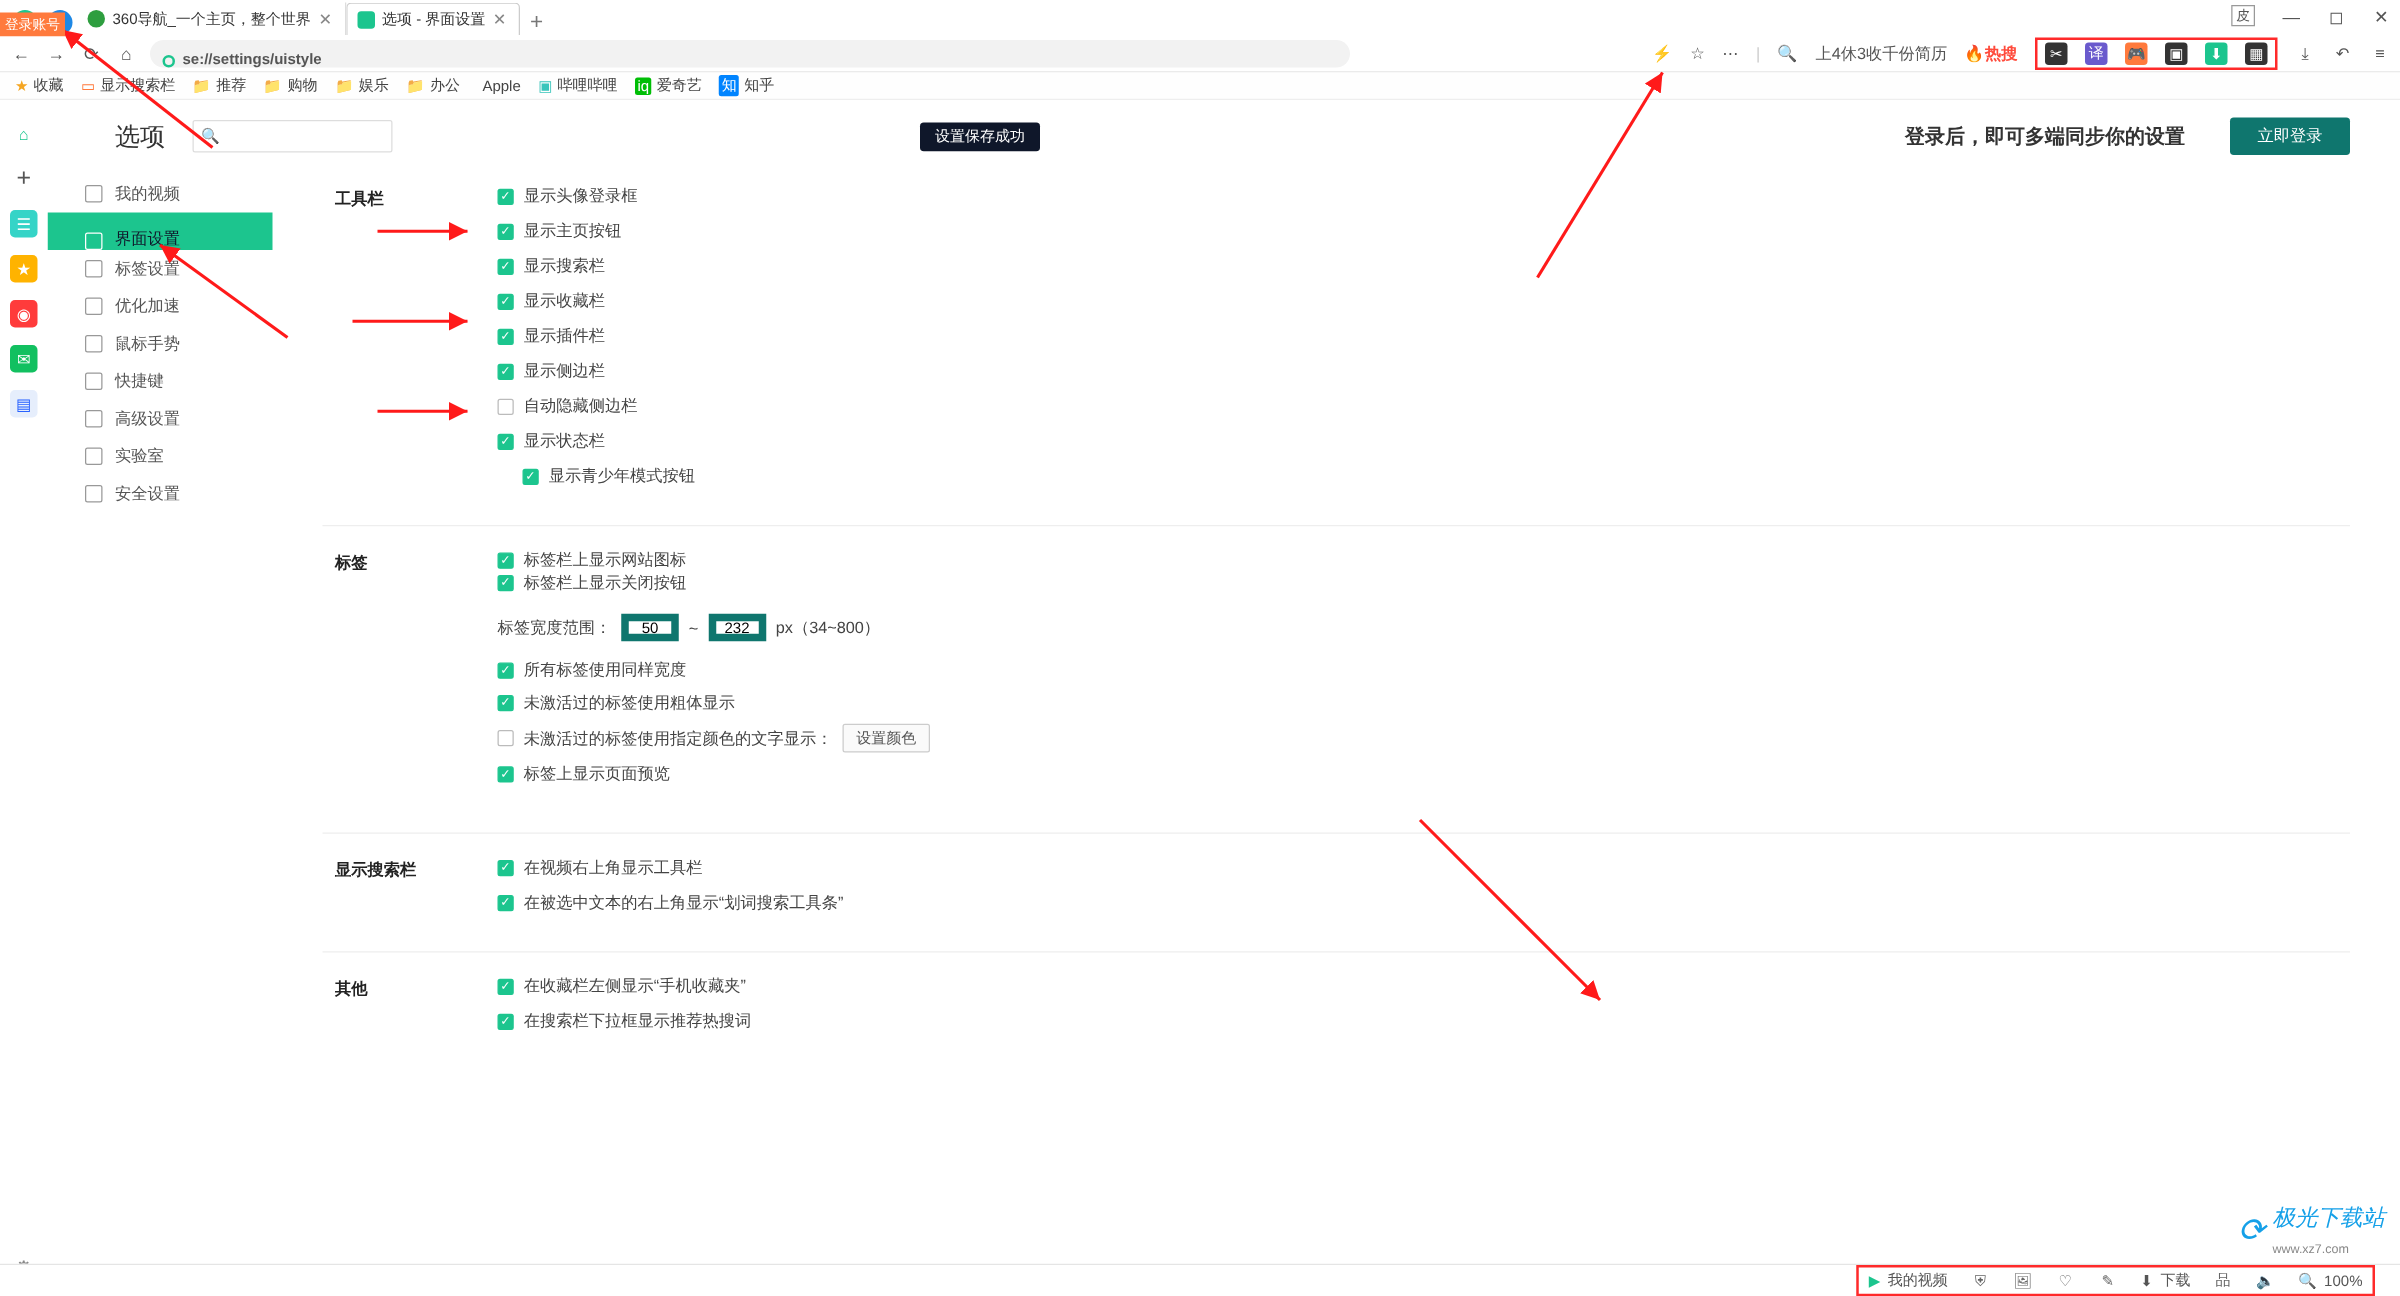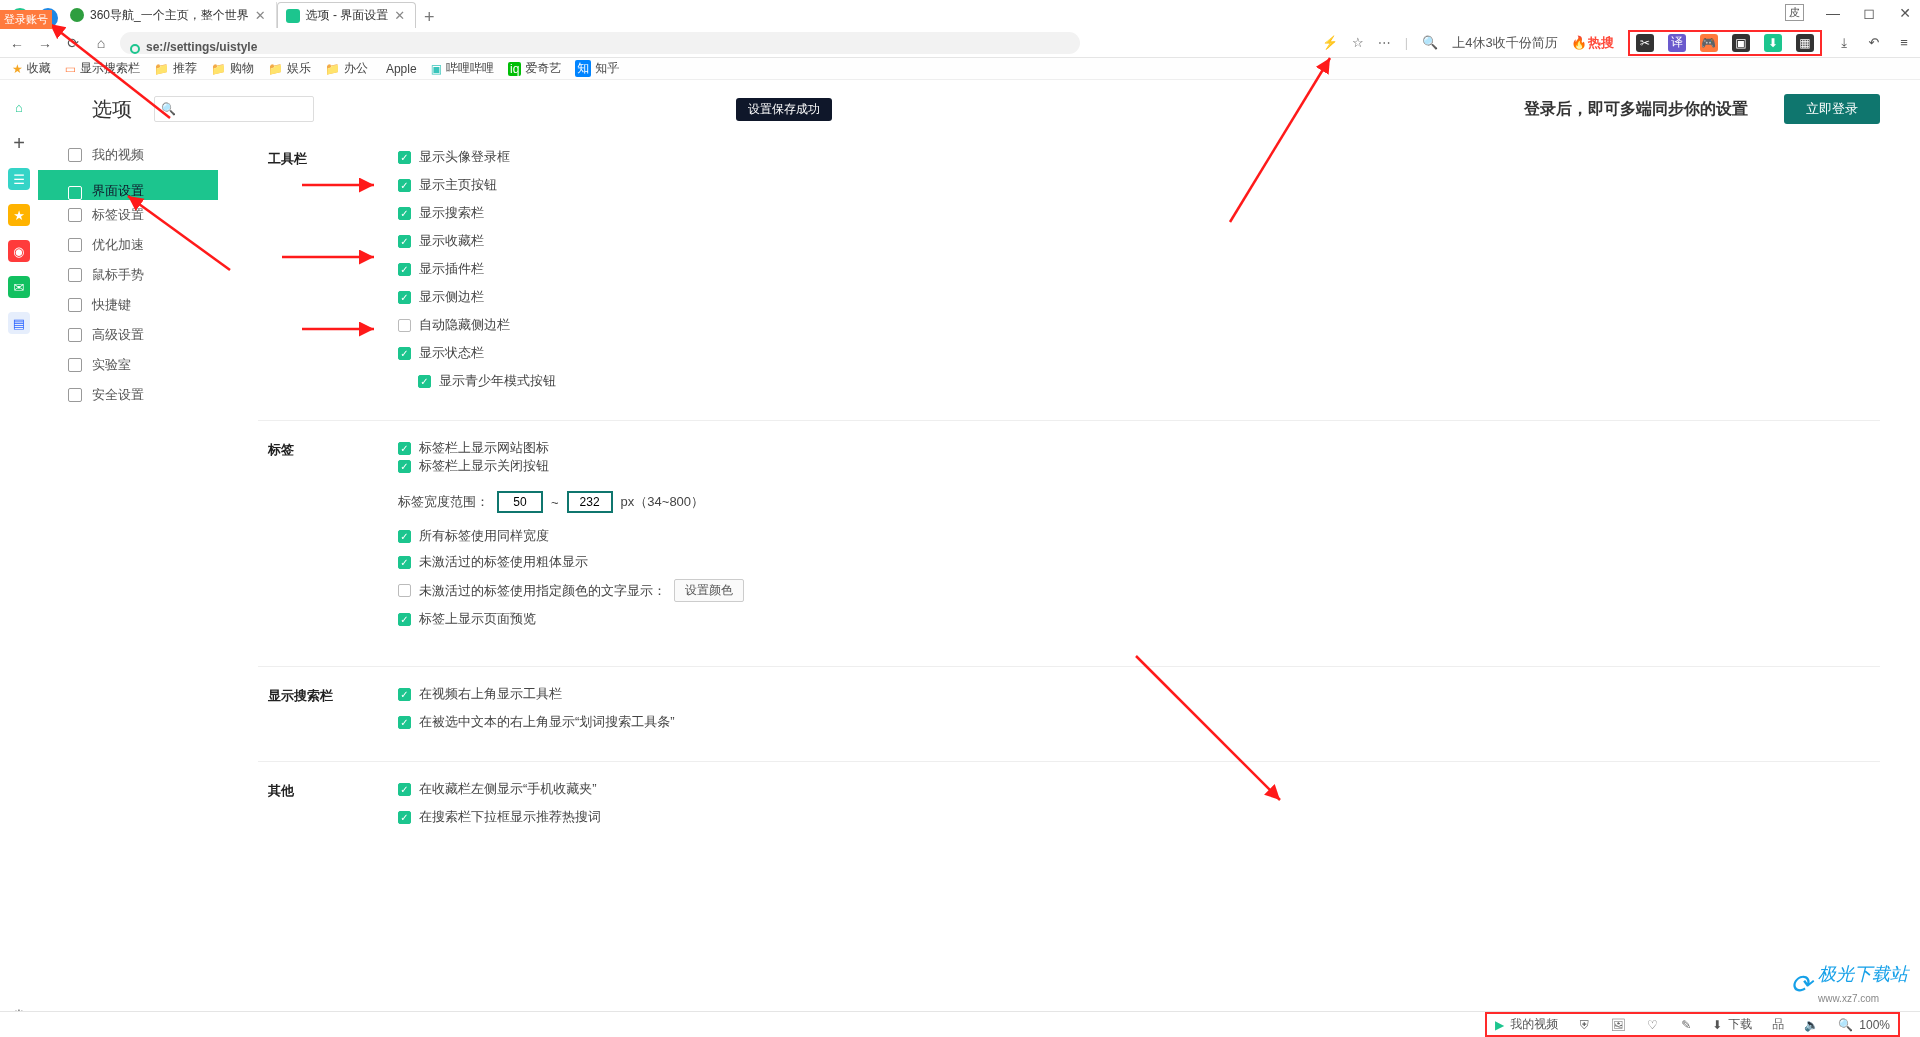--- a/index.html
+++ b/index.html
@@ -67,21 +67,21 @@
 .content{flex:1; padding:4px 40px 0 40px;}
 .section{display:flex; padding:10px 0 30px 0; border-bottom:1px solid #eee; margin-bottom:8px;}
 .section:last-child{border:none}
 .sect-title{width:130px;font-size:13px;color:#222;font-weight:bold;padding-top:2px;margin-left:10px;}
 .opts{display:flex;flex-direction:column;gap:10px;}
 .opt{display:flex;align-items:center;gap:8px;font-size:13px;color:#444;}
 .opt.sub{margin-left:20px}
 .chk{width:13px;height:13px;border:1px solid #bbb;border-radius:2px;display:inline-flex;align-items:center;justify-content:center;font-size:10px;color:#fff;}
 .chk.on{background:#1cc58e;border-color:#1cc58e;}
 .rangeline{display:flex;align-items:center;gap:8px;font-size:13px;color:#444;margin:6px 0 4px;}
-.rangeline input{width:46px;height:22px;border:2px solid #0f766e;text-align:center;font-size:12px;}
+.rangeline input{width:46px;height:22px;border:6px solid #0f766e;text-align:center;font-size:12px;}
 .setcolor{border:1px solid #ccc;background:#fafafa;color:#555;padding:2px 10px;font-size:12px;border-radius:2px;}
 
 
 .statusbar{position:absolute;left:0;right:0;bottom:0;height:26px;border-top:1px solid #e5e5e5;display:flex;align-items:center;justify-content:flex-end;gap:18px;padding:0 20px;font-size:12px;color:#555;background:#fff;}
 .statusbar .grp{display:flex;align-items:center;gap:6px}
 .statusbar .iconbtn{width:16px;height:16px;display:inline-flex;align-items:center;justify-content:center;color:#666}
 .status-red{border:2px solid #ff2a2a;padding:2px 8px;height:100%;display:flex;align-items:center;gap:18px}
 
 
 .wm{position:absolute;right:12px;bottom:30px;font-size:18px;color:#15a0e8;font-style:italic;display:flex;align-items:center;gap:6px}

